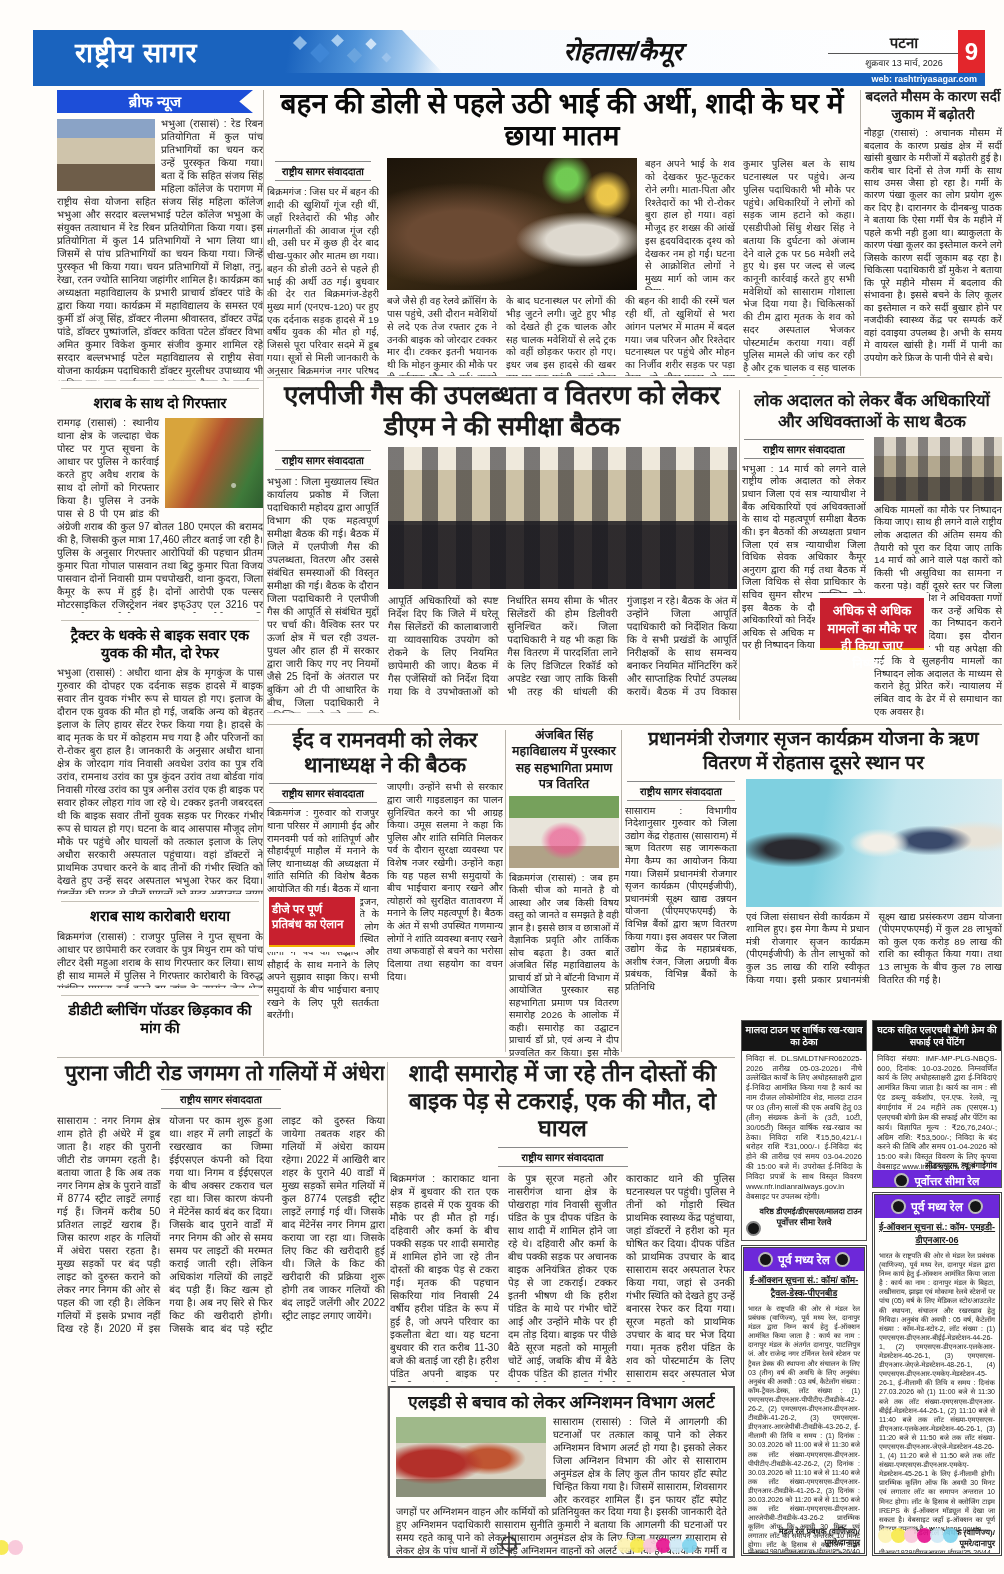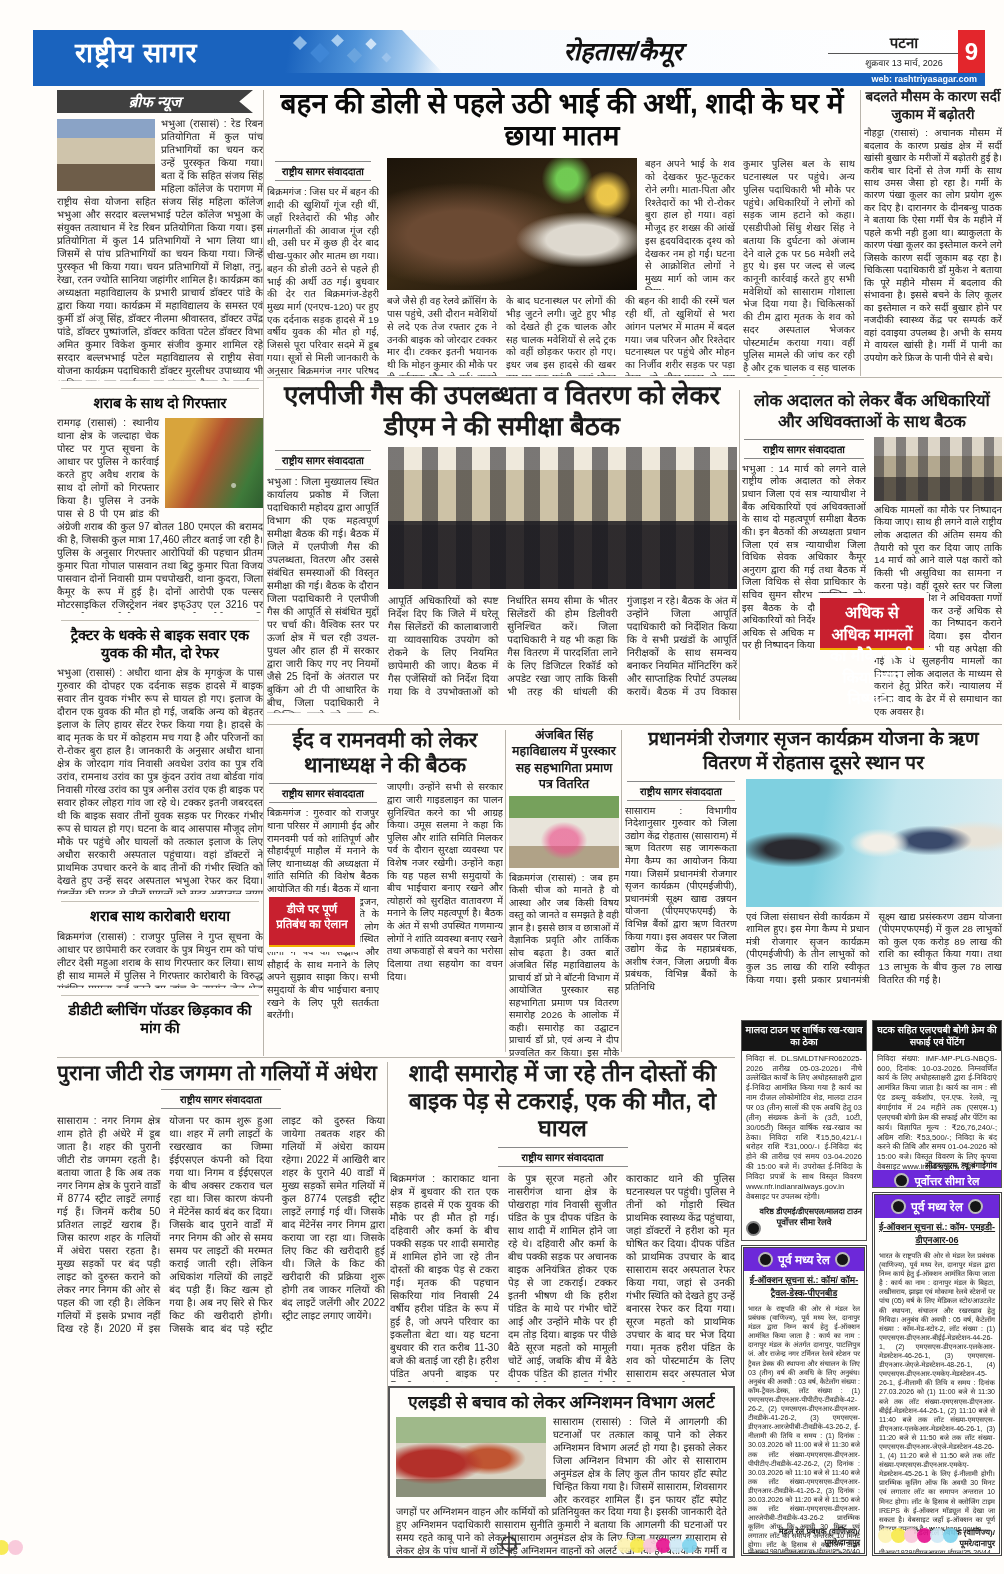--- a/index.html
+++ b/index.html
@@ -25,23 +25,23 @@
   .hdr-web span{padding-right:8px;}
   
   .bd{font-size:10px;line-height:1.3;text-align:justify;color:#1d1d1d;overflow:hidden;word-break:break-word;}
   .byline{font-weight:bold;text-align:center;font-size:10px;border-top:1px solid #888;border-bottom:1px solid #888;
     padding:2px 0;margin:3px 8px 5px 8px;color:#111;}
   .cols2{column-count:2;column-gap:9px;}
   .cols3{column-count:3;column-gap:9px;}
   .rule-v{position:absolute;width:1px;background:#b9b4ab;}
   .rule-h{position:absolute;height:1px;background:#b9b4ab;}
   
-  .brief-banner{left:57px;top:90px;width:196px;height:23px;background:#404040;color:#fff;font-size:15px;
+  .brief-banner{left:57px;top:90px;width:196px;height:23px;background:#1d4ed8;color:#fff;font-size:15px;
     font-weight:bold;text-align:center;line-height:23px;
-    clip-path:polygon(0 0,100% 0,93% 50%,100% 100%,0 100%);font-style:italic;}
+    clip-path:polygon(0 0,100% 0,93% 50%,100% 100%,0 100%);}
   .leftcol{left:57px;top:117px;width:206px;height:938px;overflow:hidden;}
   .lc-h{font-size:14.5px;font-weight:bold;text-align:center;line-height:1.25;margin:7px 4px 4px 4px;color:#0d0d0d;}
   .ph{background-color:#888;}
   .ph-redribbon{float:left;width:98px;height:72px;margin:2px 6px 2px 0;
     background:linear-gradient(#8aa3c6 0 26%,#cfc4ab 26% 62%,#6e5d49 62% 100%);}
   .ph-liquor{float:right;width:98px;height:90px;margin:2px 0 2px 6px;
     background:radial-gradient(circle at 70% 75%,rgba(255,255,255,.55) 0 2px,transparent 3px),
       linear-gradient(115deg,#d8a43c 0 22%,#b3512f 45%,#3f7a3a 80%,#2e5c2e 100%);}
   
   .lead{left:267px;top:88px;width:590px;height:288px;overflow:hidden;}
@@ -80,30 +80,30 @@
   
   .lok{left:742px;top:390px;width:260px;height:333px;overflow:hidden;}
   .lok-h{font-size:16.5px;font-weight:bold;text-align:center;line-height:1.3;}
   .lok-flex{display:flex;gap:8px;margin-top:4px;}
   .lok-colA{width:124px;flex:none;}
   .lok-colB{flex:1;}
   .lok-photo{width:100%;height:64px;margin-bottom:3px;
     background:repeating-linear-gradient(90deg,rgba(40,40,48,.5) 0 10px,transparent 10px 22px),
       linear-gradient(#ddd6c8 0 30%,#b3a88f 30% 62%,#5d564a 62% 100%);}
   .lok-inset{position:absolute;left:78px;top:208px;width:104px;height:52px;background:#c8202f;color:#fff;
-    font-size:16px;font-weight:bold;text-align:center;line-height:1.35;padding:4px;box-sizing:border-box;
+    font-size:13px;font-weight:bold;text-align:center;line-height:1.35;padding:4px;box-sizing:border-box;
     box-shadow:0 0 0 5px #fffdfa;border-bottom:2px solid #f0b000;}
   
   .eid{left:267px;top:727px;width:236px;height:330px;overflow:hidden;}
   .eid-h{font-size:21px;font-weight:bold;text-align:center;line-height:1.2;}
   .eid-flex{display:flex;gap:8px;margin-top:4px;}
   .eid-colA{width:112px;flex:none;}
   .eid-colB{flex:1;}
   .eid-inset{position:absolute;left:2px;top:170px;width:86px;height:50px;background:#c8202f;color:#fff;
-    font-size:11.5px;font-weight:bold;text-align:center;line-height:1.3;padding:5px 3px;box-sizing:border-box;
+    font-size:11.5px;font-weight:bold;text-align:left;line-height:1.3;padding:5px 3px;box-sizing:border-box;
     box-shadow:0 0 0 5px #fffdfa;border-bottom:2px solid #f0b000;}
   
   .college{left:509px;top:727px;width:110px;height:330px;overflow:hidden;}
   .college-h{font-size:12.5px;font-weight:bold;text-align:center;line-height:1.3;margin-bottom:4px;}
   .college-photo{width:110px;height:72px;margin-bottom:4px;
     background:radial-gradient(ellipse at 50% 62%,rgba(236,80,140,.65) 0 18%,transparent 30%),
       linear-gradient(#76a15c 0 30%,#e8e4da 30% 70%,#b0a287 70% 100%);}
   .college .bd{font-size:9.6px;}
   
   .pmegp{left:625px;top:727px;width:377px;height:292px;overflow:hidden;}
@@ -112,21 +112,21 @@
   .pmegp-colA{width:112px;flex:none;}
   .pmegp-right{flex:1;}
   .pmegp-photo{width:100%;height:128px;margin-bottom:4px;
     background:radial-gradient(ellipse at 18% 55%,#2a2a30 0 9%,transparent 18%),
       radial-gradient(ellipse at 52% 50%,#f3efe7 0 8%,transparent 16%),
       radial-gradient(ellipse at 72% 48%,#3a4a6b 0 8%,transparent 16%),
       radial-gradient(ellipse at 90% 45%,#e8e3d8 0 8%,transparent 16%),
       linear-gradient(100deg,#7fd0e0 0 30%,#bfe6ee 55%,#dfeef2 100%);}
   
   .gt{left:57px;top:1060px;width:328px;height:498px;overflow:hidden;}
-  .gt-h{font-size:21px;font-weight:bold;text-align:left;line-height:1.2;white-space:nowrap;}
+  .gt-h{font-size:21px;font-weight:bold;text-align:right;line-height:1.2;white-space:nowrap;}
   .gt-byline{width:120px;margin:4px auto 5px auto;}
   .gt-body{height:430px;}
   
   .bike{left:390px;top:1060px;width:345px;height:322px;overflow:hidden;}
   .bike-h{font-size:23px;font-weight:bold;text-align:center;line-height:1.2;}
   .bike-byline{width:130px;margin:4px auto 5px auto;}
   .bike-body{height:228px;}
   
   .fire{left:388px;top:1386px;width:347px;height:172px;border:2px solid #555;box-sizing:border-box;
     padding:3px 6px;overflow:hidden;background:#fffdfa;}

